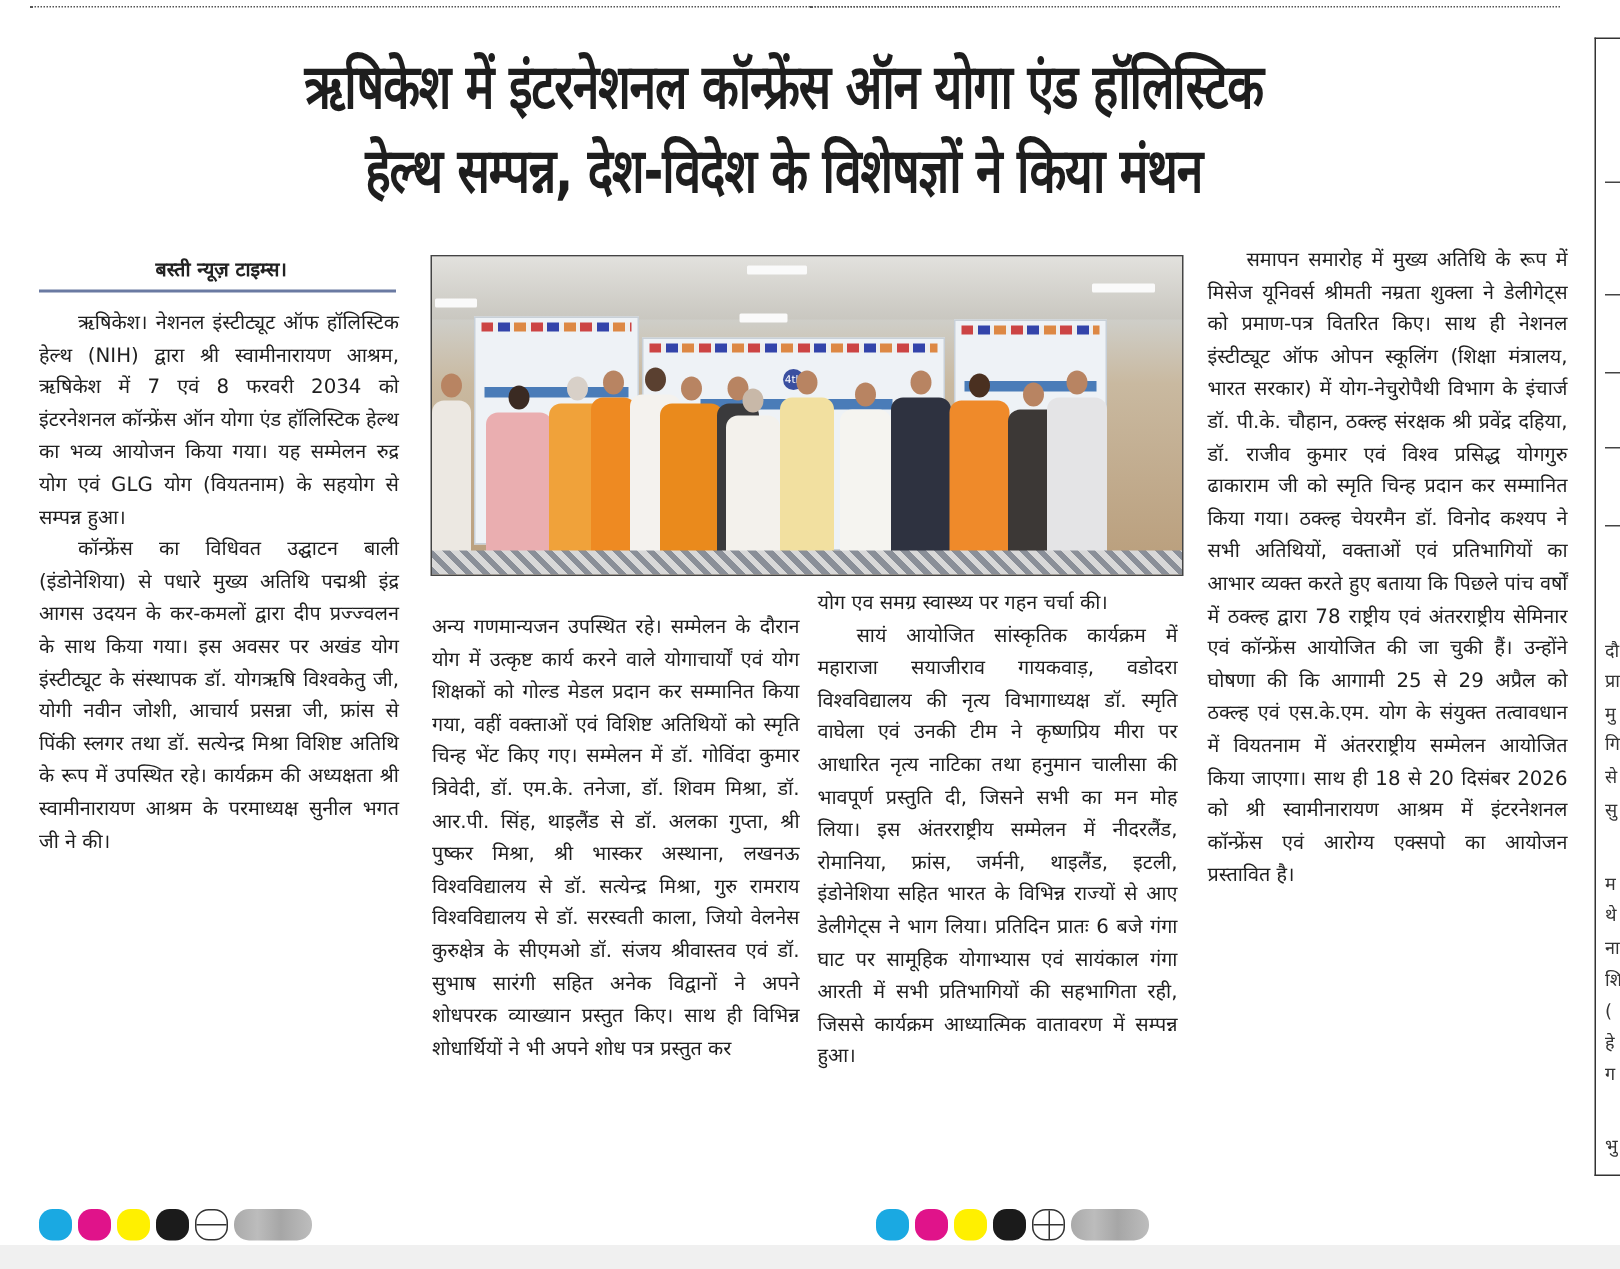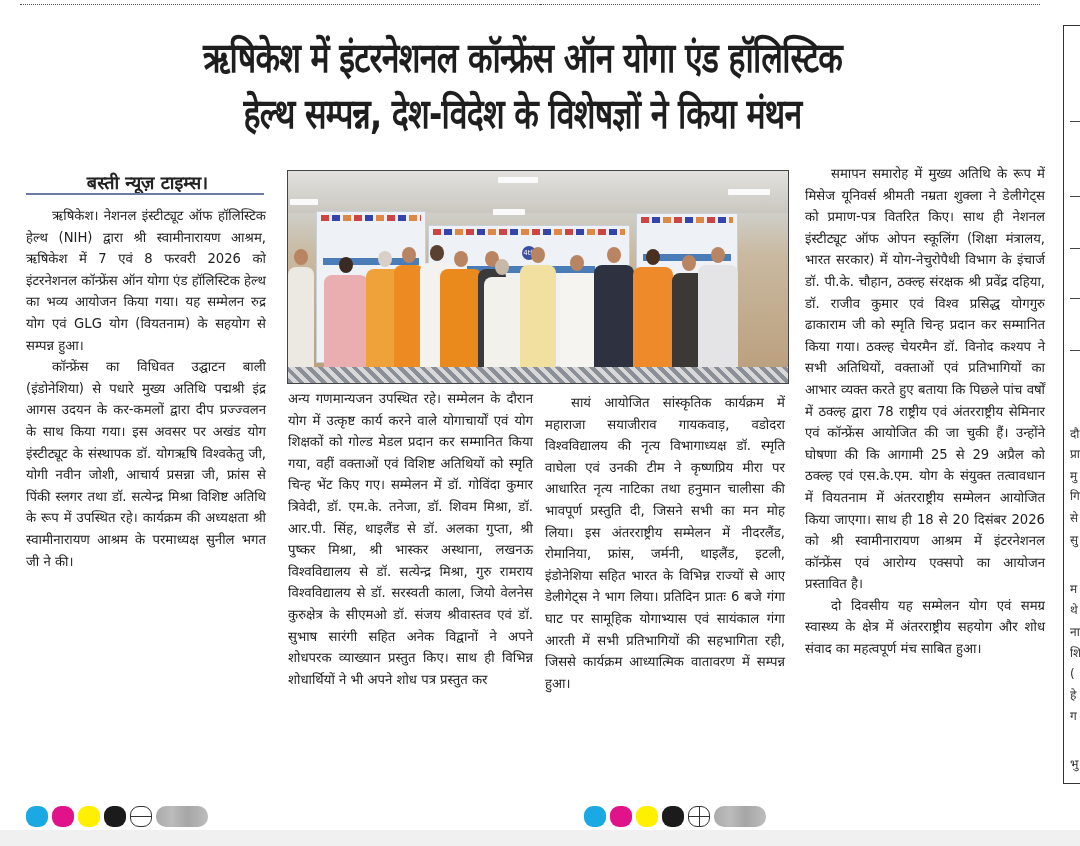--- a/index.html
+++ b/index.html
@@ -21,35 +21,35 @@
       font-family: "DejaVu Sans", sans-serif;
       font-weight: bold;
       color: #1e1e1e;
       letter-spacing: -1px;
     }
     .headline .l1 { font-size: 41px; line-height: 56px; transform: scaleX(0.78); transform-origin: center; display: block; white-space: nowrap; }
     .headline .l2 { font-size: 41px; line-height: 56px; transform: scaleX(0.78); transform-origin: center; display: block; white-space: nowrap; }
 
     .byline {
       position: absolute; left: 30px; top: 170px; width: 235px;
-      text-align: center; font-size: 18px; font-weight: bold; color: #222;
+      text-align: center; font-size: 13px; font-weight: bold; color: #222;
     }
     .byline-rule { position: absolute; left: 26px; top: 193px; width: 238px; height: 2px; background: #6a7aa2; }
 
     .col {
       position: absolute; font-size: 13.2px; line-height: 21.6px; text-align: justify;
       color: #1f1f1f;
       font-family: "DejaVu Sans", sans-serif;
     }
     .col p { margin: 0; text-indent: 26px; }
     .col p.noindent { text-indent: 0; }
     .col .dateline { font-weight: normal; }
 
     .col1 { left: 26px; top: 205px; width: 240px; }
-    .col2 { left: 288px; top: 388px; width: 245px; }
+    .col2 { left: 288px; top: 408px; width: 245px; }
     .col3 { left: 545px; top: 392px; width: 240px; }
     .col4 { left: 805px; top: 163px; width: 240px; }
 
     .photo {
       position: absolute; left: 287px; top: 170px; width: 500px; height: 212px;
       border: 1px solid #444; overflow: hidden;
       background: linear-gradient(#d9d8d3 0%, #cfd0cc 18%, #c9b9a0 40%, #b99d7a 100%);
     }
     .ceiling { position: absolute; left: 0; top: 0; width: 100%; height: 42px; background: linear-gradient(#e2e1dd, #c9c7c0); }
     .light { position: absolute; height: 6px; background: #fafafa; border-radius: 1px; }
@@ -96,21 +96,21 @@
 
 <div class="headline">
   <span class="l1">ऋषिकेश में इंटरनेशनल कॉन्फ्रेंस ऑन योगा एंड हॉलिस्टिक</span>
   <span class="l2">हेल्थ सम्पन्न, देश-विदेश के विशेषज्ञों ने किया मंथन</span>
 </div>
 
 <div class="byline">बस्ती न्यूज़ टाइम्स।</div>
 <div class="byline-rule"></div>
 
 <div class="col col1">
-  <p><span class="dateline">ऋषिकेश।</span><span> नेशनल इंस्टीट्यूट ऑफ हॉलिस्टिक हेल्थ (NIH) द्वारा श्री स्वामीनारायण आश्रम, ऋषिकेश में 7 एवं 8 फरवरी 2026 को इंटरनेशनल कॉन्फ्रेंस ऑन योगा एंड हॉलिस्टिक हेल्थ का भव्य आयोजन किया गया। यह सम्मेलन रुद्र योग एवं GLG योग (वियतनाम) के सहयोग से सम्पन्न हुआ।</span></p>
+  <p><span class="dateline">ऋषिकेश।</span><span> नेशनल इंस्टीट्यूट ऑफ हॉलिस्टिक हेल्थ (NIH) द्वारा श्री स्वामीनारायण आश्रम, ऋषिकेश में 7 एवं 8 फरवरी 2034 को इंटरनेशनल कॉन्फ्रेंस ऑन योगा एंड हॉलिस्टिक हेल्थ का भव्य आयोजन किया गया। यह सम्मेलन रुद्र योग एवं GLG योग (वियतनाम) के सहयोग से सम्पन्न हुआ।</span></p>
   <p>कॉन्फ्रेंस का विधिवत उद्घाटन बाली (इंडोनेशिया) से पधारे मुख्य अतिथि पद्मश्री इंद्र आगस उदयन के कर-कमलों द्वारा दीप प्रज्ज्वलन के साथ किया गया। इस अवसर पर अखंड योग इंस्टीट्यूट के संस्थापक डॉ. योगऋषि विश्वकेतु जी, योगी नवीन जोशी, आचार्य प्रसन्ना जी, फ्रांस से पिंकी स्लगर तथा डॉ. सत्येन्द्र मिश्रा विशिष्ट अतिथि के रूप में उपस्थित रहे। कार्यक्रम की अध्यक्षता श्री स्वामीनारायण आश्रम के परमाध्यक्ष सुनील भगत जी ने की।</p>
 </div>
 
 <div class="photo">
   <div class="ceiling"></div>
   <div class="light" style="left:210px;top:6px;width:40px;"></div>
   <div class="light" style="left:205px;top:38px;width:32px;"></div>
   <div class="light" style="left:440px;top:18px;width:42px;"></div>
   <div class="light" style="left:2px;top:28px;width:28px;"></div>
 
@@ -171,26 +171,26 @@
       <div class="head"></div>
     </div>
   <div class="floor"></div>
 </div>
 
 <div class="col col2">
   <p class="noindent">अन्य गणमान्यजन उपस्थित रहे। सम्मेलन के दौरान योग में उत्कृष्ट कार्य करने वाले योगाचार्यों एवं योग शिक्षकों को गोल्ड मेडल प्रदान कर सम्मानित किया गया, वहीं वक्ताओं एवं विशिष्ट अतिथियों को स्मृति चिन्ह भेंट किए गए। सम्मेलन में डॉ. गोविंदा कुमार त्रिवेदी, डॉ. एम.के. तनेजा, डॉ. शिवम मिश्रा, डॉ. आर.पी. सिंह, थाइलैंड से डॉ. अलका गुप्ता, श्री पुष्कर मिश्रा, श्री भास्कर अस्थाना, लखनऊ विश्वविद्यालय से डॉ. सत्येन्द्र मिश्रा, गुरु रामराय विश्वविद्यालय से डॉ. सरस्वती काला, जियो वेलनेस कुरुक्षेत्र के सीएमओ डॉ. संजय श्रीवास्तव एवं डॉ. सुभाष सारंगी सहित अनेक विद्वानों ने अपने शोधपरक व्याख्यान प्रस्तुत किए। साथ ही विभिन्न शोधार्थियों ने भी अपने शोध पत्र प्रस्तुत कर</p>
 </div>
 
 <div class="col col3">
+  <p class="noindent">योग एव समग्र स्वास्थ्य पर गहन चर्चा की।</p>
   <p>सायं आयोजित सांस्कृतिक कार्यक्रम में महाराजा सयाजीराव गायकवाड़, वडोदरा विश्वविद्यालय की नृत्य विभागाध्यक्ष डॉ. स्मृति वाघेला एवं उनकी टीम ने कृष्णप्रिय मीरा पर आधारित नृत्य नाटिका तथा हनुमान चालीसा की भावपूर्ण प्रस्तुति दी, जिसने सभी का मन मोह लिया। इस अंतरराष्ट्रीय सम्मेलन में नीदरलैंड, रोमानिया, फ्रांस, जर्मनी, थाइलैंड, इटली, इंडोनेशिया सहित भारत के विभिन्न राज्यों से आए डेलीगेट्स ने भाग लिया। प्रतिदिन प्रातः 6 बजे गंगा घाट पर सामूहिक योगाभ्यास एवं सायंकाल गंगा आरती में सभी प्रतिभागियों की सहभागिता रही, जिससे कार्यक्रम आध्यात्मिक वातावरण में सम्पन्न हुआ।</p>
 </div>
 
 <div class="col col4">
   <p>समापन समारोह में मुख्य अतिथि के रूप में मिसेज यूनिवर्स श्रीमती नम्रता शुक्ला ने डेलीगेट्स को प्रमाण-पत्र वितरित किए। साथ ही नेशनल इंस्टीट्यूट ऑफ ओपन स्कूलिंग (शिक्षा मंत्रालय, भारत सरकार) में योग-नेचुरोपैथी विभाग के इंचार्ज डॉ. पी.के. चौहान, ठक्ल्ह संरक्षक श्री प्रवेंद्र दहिया, डॉ. राजीव कुमार एवं विश्व प्रसिद्ध योगगुरु ढाकाराम जी को स्मृति चिन्ह प्रदान कर सम्मानित किया गया। ठक्ल्ह चेयरमैन डॉ. विनोद कश्यप ने सभी अतिथियों, वक्ताओं एवं प्रतिभागियों का आभार व्यक्त करते हुए बताया कि पिछले पांच वर्षों में ठक्ल्ह द्वारा 78 राष्ट्रीय एवं अंतरराष्ट्रीय सेमिनार एवं कॉन्फ्रेंस आयोजित की जा चुकी हैं। उन्होंने घोषणा की कि आगामी 25 से 29 अप्रैल को ठक्ल्ह एवं एस.के.एम. योग के संयुक्त तत्वावधान में वियतनाम में अंतरराष्ट्रीय सम्मेलन आयोजित किया जाएगा। साथ ही 18 से 20 दिसंबर 2026 को श्री स्वामीनारायण आश्रम में इंटरनेशनल कॉन्फ्रेंस एवं आरोग्य एक्सपो का आयोजन प्रस्तावित है।</p>
-  <p>दो दिवसीय यह सम्मेलन योग एवं समग्र स्वास्थ्य के क्षेत्र में अंतरराष्ट्रीय सहयोग और शोध संवाद का महत्वपूर्ण मंच साबित हुआ।</p>
 </div>
 
 <div class="side-box">
   <div class="dash" style="top:95px;"></div>
   <div class="dash" style="top:170px;"></div>
   <div class="dash" style="top:222px;"></div>
   <div class="dash" style="top:272px;"></div>
   <div class="dash" style="top:324px;"></div>
   <div class="frag" style="top:400px;">दौ</div>
   <div class="frag" style="top:420px;">प्रा</div>

